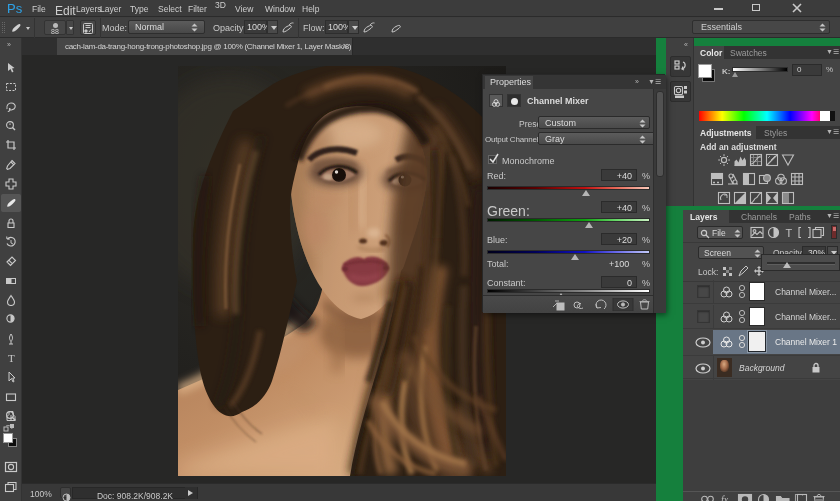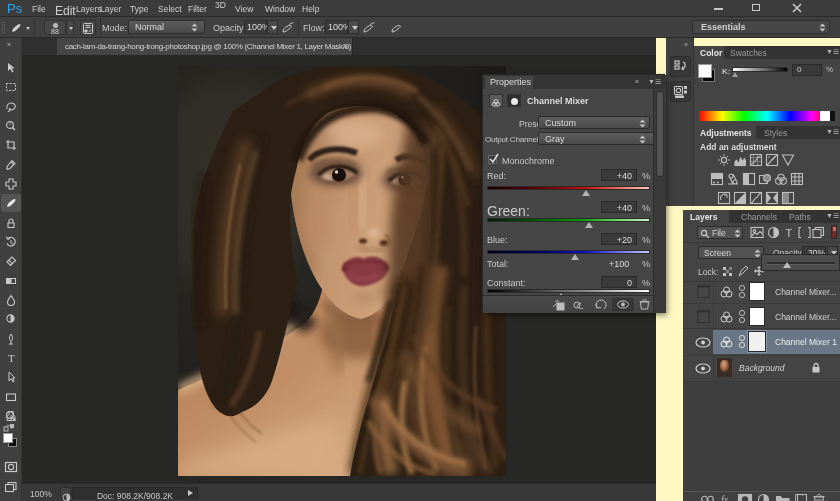--- a/index.html
+++ b/index.html
@@ -89,21 +89,21 @@
         <path d="M2,11 C2,8 4,6.5 6,5.5 C8,4.5 9,4 10,4.8 C11,5.6 9.5,7 8,8 C6.5,9 4.5,11 2,11 Z"></path>
         <path d="M8,4 C9,2.5 11,1.5 12.5,2" stroke-width="0.9"></path>
       </g>
     </svg>
   <svg class="abs" style="left:390px;top:3px;" width="14" height="13" viewBox="0 0 14 13">
       <g fill="none" stroke="#c9c9c9" stroke-width="1">
         <path d="M2,11 C2,8 4,6.5 6,5.5 C8,4.5 9,4 10,4.8 C11,5.6 9.5,7 8,8 C6.5,9 4.5,11 2,11 Z"></path>
       </g>
     </svg>
   <div class="abs" style="left:692px;top:2px;width:138px;height:14px;background:#474747;border:1px solid #2e2e2e;border-radius:2px;">
-    <span class="abs" style="left:8px;top:1px;font-size:9px;color:#d0d0d0;font-weight:bold;">Essentials</span>
+    <span class="abs" style="left:8px;top:1px;font-size:9px;color:#d0d0d0;">Essentials</span>
     <svg class="abs" style="left:126px;top:2px;" width="7" height="9">
         <path d="M0.5,3.5 L3.5,0.5 L6.5,3.5 Z M0.5,5.5 L3.5,8.5 L6.5,5.5 Z" fill="#c6c6c6"></path>
       </svg>
   </div>
 </div>
 
 <div class="abs" id="toolbar" style="left:0;top:38px;width:22px;height:463px;background:#404040;border-right:1px solid #333;z-index:2;">
   <div class="abs" style="left:7px;top:3px;font-size:7px;color:#b5b5b5;">»</div>
 <svg class="abs" style="left:5px;top:24px;" width="12" height="12" viewBox="0 0 12 12">
       <path d="M3,1 L3,9 L5.5,7 L7,10.5 L8.5,9.5 L7,6.5 L9.5,6 Z" fill="#c9c9c9"></path>
@@ -369,21 +369,21 @@
           <circle cx="4.5" cy="4.5" r="3.5" fill="none" stroke="#bbb" stroke-width="1"></circle>
           <path d="M4.5,1 a3.5,3.5 0 0 1 0,7 z" fill="#bbb"></path>
         </svg></div>
     <div class="abs" style="left:50px;top:3px;width:126px;height:12px;background:#2f2f2f;border:1px solid #272727;text-align:center;line-height:11px;"><span style="font-size:8.5px;color:#c9c9c9;">Doc: 908.2K/908.2K</span></div>
     <div class="abs" style="left:163px;top:3px;width:12px;height:12px;background:#2f2f2f;border:0;">
         <div style="margin:2.5px 0 0 3px;width:0;height:0;border-top:3.5px solid transparent;border-bottom:3.5px solid transparent;border-left:5px solid #c9c9c9;"></div>
       </div>
   </div>
 </div>
 
-<div class="abs" id="sidebar" style="left:656px;top:38px;width:184px;height:463px;background:#fef9c3;">
+<div class="abs" id="sidebar" style="left:656px;top:38px;width:184px;height:463px;background:#15803d;">
 
   <div class="abs" style="left:10px;top:0;width:28px;height:168px;background:#404040;border-right:1px solid #333;">
     <div class="abs" style="left:18px;top:3px;font-size:7px;color:#b5b5b5;">«</div>
     <div class="abs" style="left:4px;top:18px;width:21px;height:21px;background:#373737;border:1px solid #2d2d2d;border-radius:2px;">
       <svg width="19" height="19">
           <g fill="none" stroke="#c9c9c9" stroke-width="1.2">
             <rect x="4" y="4" width="4" height="3"></rect>
             <rect x="4" y="9" width="4" height="3"></rect>
             <path d="M 12,5 C 15,6 15,11 11,12 L 13,13 M 11,12 L 12,9.5"></path>
           </g>

